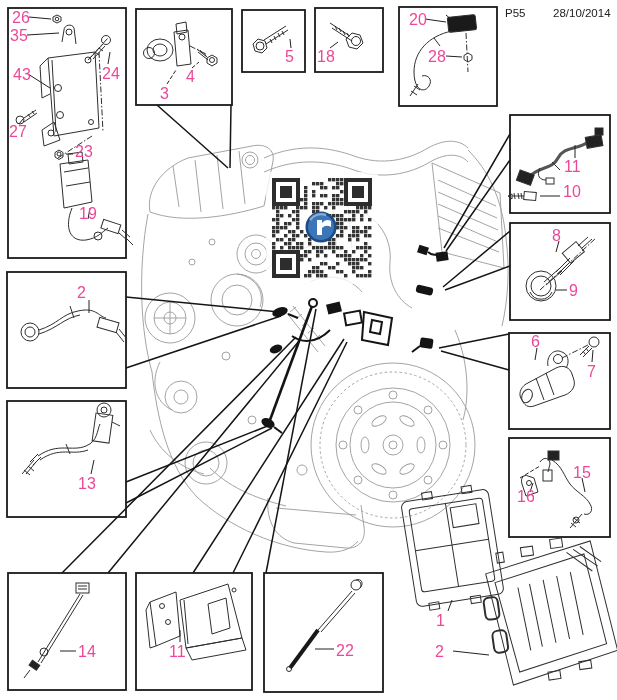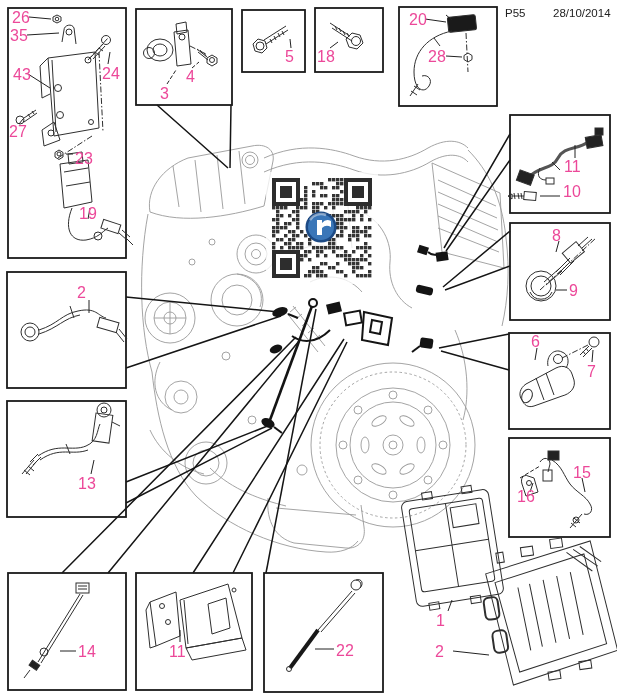--- a/index.html
+++ b/index.html
@@ -608,21 +608,21 @@
 </svg>
 
   <span class="lbl hdr" style="left:505px;top:8px">P55</span>
   <span class="lbl hdr" style="left:553px;top:8px">28/10/2014</span>
 
   <span class="lbl" style="left:12px;top:10px">26</span>
   <span class="lbl" style="left:10px;top:28px">35</span>
   <span class="lbl" style="left:13px;top:67px">43</span>
   <span class="lbl" style="left:102px;top:66px">24</span>
   <span class="lbl" style="left:9px;top:124px">27</span>
-  <span class="lbl" style="left:75px;top:151px">23</span>
+  <span class="lbl" style="left:75px;top:144px">23</span>
   <span class="lbl" style="left:79px;top:206px">19</span>
   <span class="lbl" style="left:160px;top:86px">3</span>
   <span class="lbl" style="left:186px;top:69px">4</span>
   <span class="lbl" style="left:285px;top:49px">5</span>
   <span class="lbl" style="left:317px;top:49px">18</span>
   <span class="lbl" style="left:409px;top:12px">20</span>
   <span class="lbl" style="left:428px;top:49px">28</span>
   <span class="lbl" style="left:564px;top:159px">11</span>
   <span class="lbl" style="left:563px;top:184px">10</span>
   <span class="lbl" style="left:552px;top:228px">8</span>

